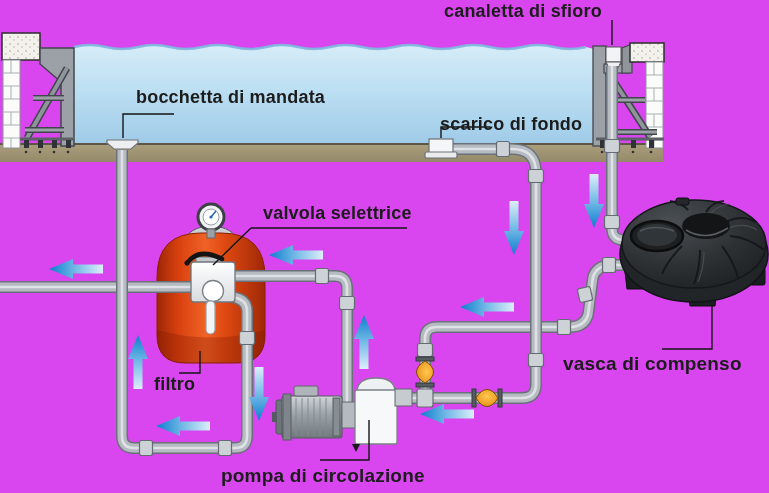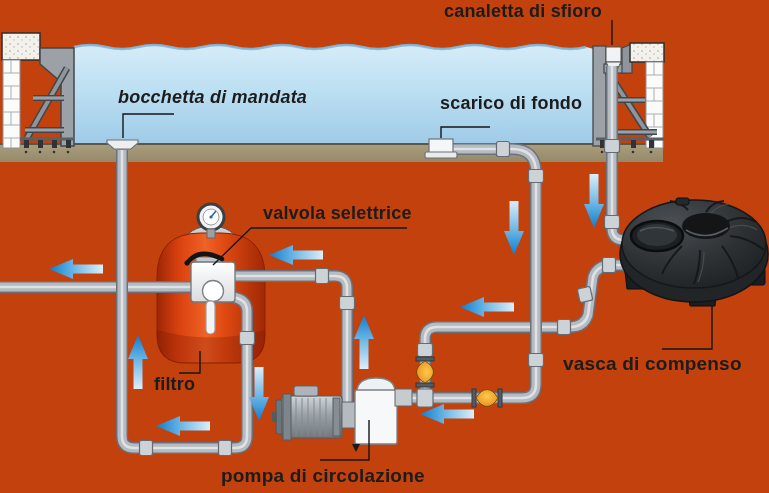--- a/index.html
+++ b/index.html
@@ -1,16 +1,16 @@
 <!DOCTYPE html>
 <html style="--label-text: #1c1c1c; --pipe-dark: #6b717a; --pipe-mid: #b6bbc1; --pipe-light: #e2e6ea; --water-top: #d3eaf7; --water-bottom: #9fcbe8; --water-crest: #7db9de; --ground: #a49878; --arrow-blue: #0d7ecf; --filter-red: #d8420f; --check-valve-orange: #f2a11d; --tank-dark: #26292c;"><head>
 <meta charset="utf-8">
 <style>
   html,body{margin:0;padding:0;background:#ffffff;}
-  #stage{position:relative;width:769px;height:493px;background:#c2410c;overflow:hidden;
+  #stage{position:relative;width:769px;height:493px;background:#d946ef;overflow:hidden;
          font-family:"Liberation Sans",sans-serif;}
   #stage svg{position:absolute;left:0;top:0;}
   .label{position:absolute;font-weight:700;font-size:18px;line-height:21px;
          color:var(--label-text,#1c1c1c);white-space:nowrap;letter-spacing:.2px;}
   .label-lg{font-size:19px;line-height:23px;}
   .pipe-out{fill:none;stroke:var(--pipe-dark,#6b717a);stroke-width:12;}
   .pipe-mid{fill:none;stroke:var(--pipe-mid,#b6bbc1);stroke-width:9;}
   .pipe-hi{fill:none;stroke:var(--pipe-light,#e2e6ea);stroke-width:2.6;opacity:.9;}
   .coupling{fill:#cdd2d7;stroke:#656b73;stroke-width:1.2;}
   .leader{fill:none;stroke:#161616;stroke-width:1.4;}
@@ -288,19 +288,19 @@
     <path class="leader" d="M 174,114 H 123 V 138"></path>
     <path class="leader" d="M 490,127 H 441 V 138"></path>
     <path class="leader" d="M 251,228 H 407 M 251,228 L 213,265"></path>
     <path class="leader" d="M 200,351 V 373 H 179"></path>
     <path class="leader" d="M 712,305 V 349 H 662"></path>
     <path class="leader" d="M 369,420 V 460 H 320"></path>
   </g>
 </svg>
 
   <div class="label" style="left:444px;top:1px;">canaletta di sfioro</div>
-  <div class="label" style="left:118px;top:87px;font-style:italic;">bocchetta di mandata</div>
-  <div class="label" style="left:440px;top:93px;">scarico di fondo</div>
+  <div class="label" style="left:136px;top:87px;">bocchetta di mandata</div>
+  <div class="label" style="left:440px;top:114px;">scarico di fondo</div>
   <div class="label" style="left:263px;top:203px;">valvola selettrice</div>
   <div class="label" style="left:154px;top:374px;">filtro</div>
   <div class="label label-lg" style="left:563px;top:352px;">vasca di compenso</div>
   <div class="label label-lg" style="left:221px;top:464px;">pompa di circolazione</div>
 </div>
 
 </body></html>

